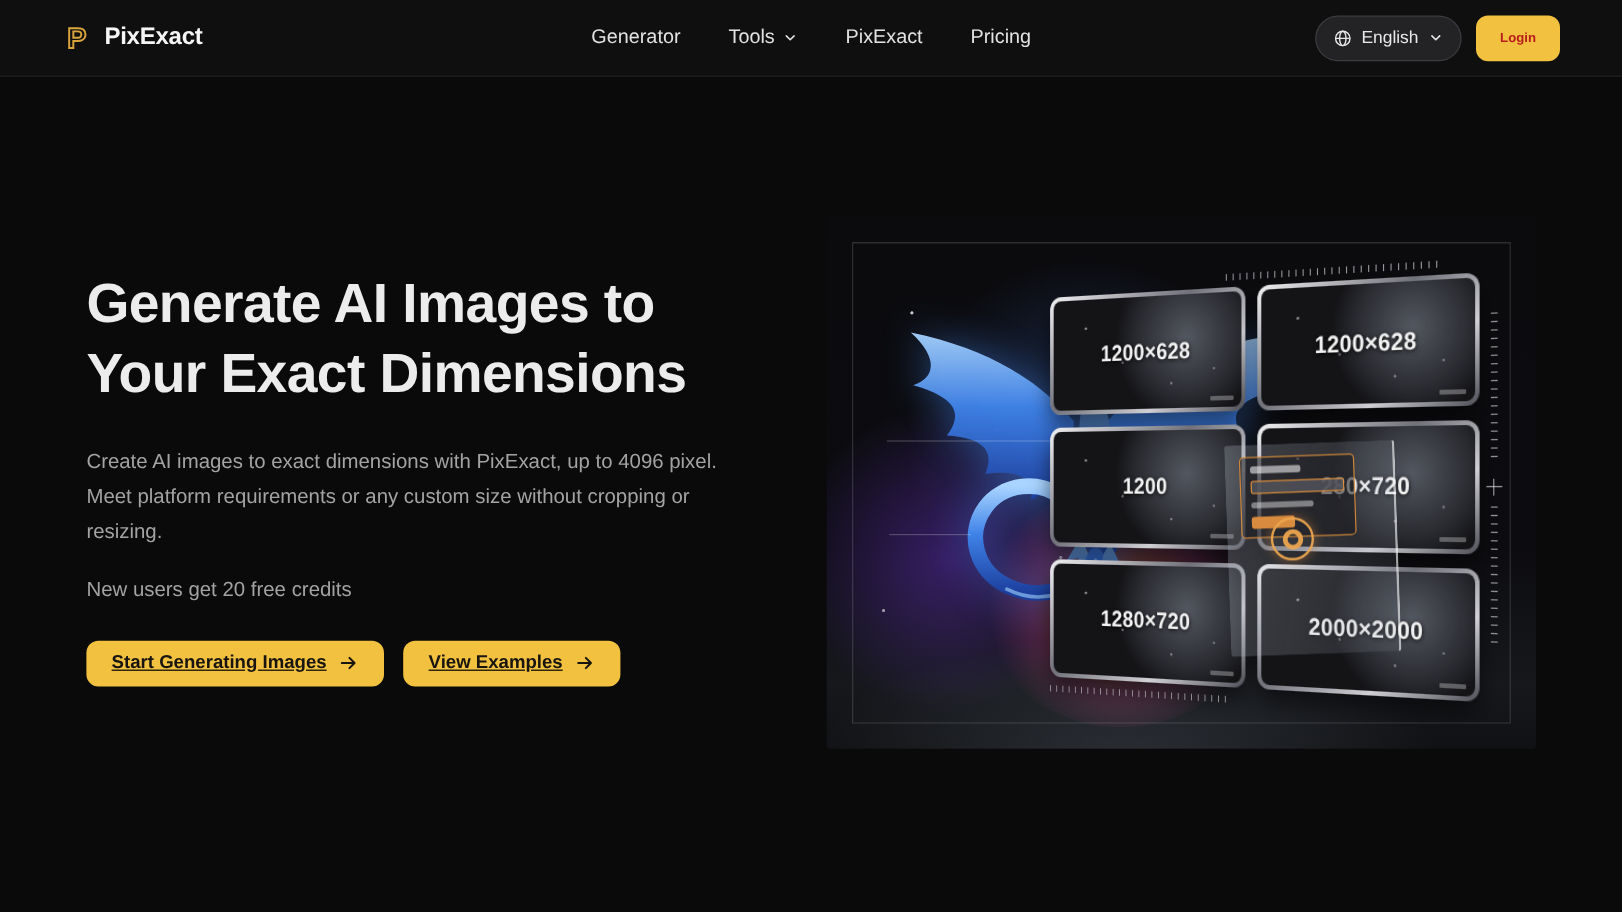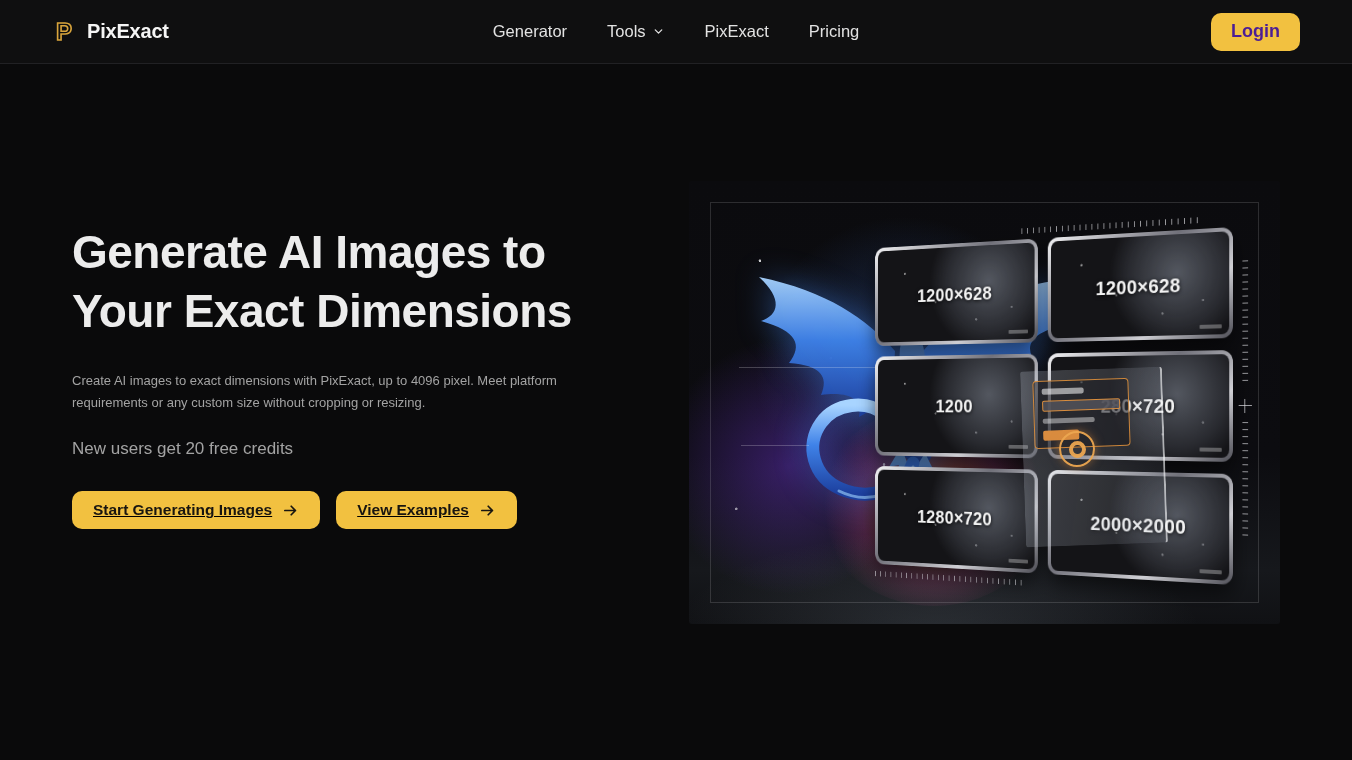--- a/index.html
+++ b/index.html
@@ -12,30 +12,30 @@
   .brand { flex:1 1 0; display:flex; align-items:center; gap:9px; }
   .brand-name { font-size:20px; font-weight:700; color:#f5f5f5; letter-spacing:-0.2px; }
   .nav-links { display:flex; align-items:flex-end; gap:40px; }
   .nav-link { display:flex; align-items:center; gap:6px; color:#e2e2e2; font-size:16.5px;
     cursor:pointer; }
   .actions { flex:1 1 0; display:flex; justify-content:flex-end; align-items:center; gap:12px; }
   .lang-pill { height:38px; display:flex; align-items:center; gap:8px; padding:0 14px;
     background:#232326; border:1px solid #3c3c40; border-radius:19px; color:#e8e8e8;
     font-size:14.5px; cursor:pointer; }
   .login-btn { height:38px; padding:0 20px; background:var(--accent); border:none;
-    border-radius:10px; color:#4c1d95; font-size:18px; font-weight:700; cursor:pointer; }
+    border-radius:10px; color:#b91c1c; font-size:11px; font-weight:700; cursor:pointer; }
   .icon { display:inline-flex; }
 
   
   .hero { display:flex; justify-content:flex-start; align-items:flex-start;
     padding:0 72px; margin-top:117px; }
   .hero-copy { width:630px; padding-top:42px; }
   .hero-title { max-width:575px; font-size:46px; line-height:1.28; font-weight:700;
     color:#ececec; letter-spacing:-0.5px; margin-bottom:29px; }
-  .hero-desc { max-width:545px; font-size:13px; line-height:1.71; color:#a3a3a3;
+  .hero-desc { max-width:545px; font-size:17px; line-height:1.71; color:#a3a3a3;
     margin-bottom:25px; }
   .hero-credits { font-size:17px; color:#a3a3a3; margin-bottom:32px; }
   .cta-row { display:flex; gap:16px;text-decoration:underline; }
   .cta-btn { height:38px; display:inline-flex; align-items:center; gap:10px; padding:0 21px;
     background:var(--accent); border:none; border-radius:10px; color:#181510;
     font-size:15.5px; font-weight:700; cursor:pointer; }
 
   
   .hero-visual { position:relative; flex:0 0 auto; width:591px; height:443px;
     border-radius:3px; overflow:hidden;
@@ -151,20 +151,35 @@
     </span>
     <span class="nav-link">
       <span>PixExact</span>
     </span>
     <span class="nav-link">
       <span>Pricing</span>
     </span>
   </nav>
 
   <div class="actions">
+    <div class="lang-pill">
+      <span class="icon">
+        <svg width="16" height="16" viewBox="0 0 24 24" fill="none" stroke="#e8e8e8" stroke-width="1.8">
+          <circle cx="12" cy="12" r="9"></circle>
+            <ellipse cx="12" cy="12" rx="4" ry="9"></ellipse>
+          <path d="M3.5 12h17"></path>
+          </svg>
+      </span>
+      <span>English</span>
+      <span class="icon">
+        <svg width="13" height="13" viewBox="0 0 24 24" fill="none" stroke="#e8e8e8" stroke-width="2.4" stroke-linecap="round" stroke-linejoin="round">
+            <path d="M6 9l6 6 6-6"></path>
+          </svg>
+      </span>
+    </div>
     <button class="login-btn">Login</button>
   </div>
 </header>
 
 <section class="hero">
   <div class="hero-copy">
     <h1 class="hero-title">Generate AI Images to Your Exact Dimensions</h1>
     <p class="hero-desc">Create AI images to exact dimensions with PixExact, up to 4096 pixel. Meet platform requirements or any custom size without cropping or resizing.</p>
     <p class="hero-credits">New users get 20 free credits</p>
     <div class="cta-row">

